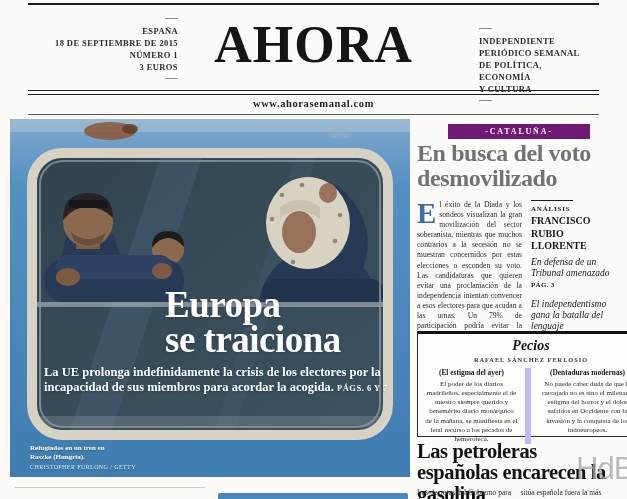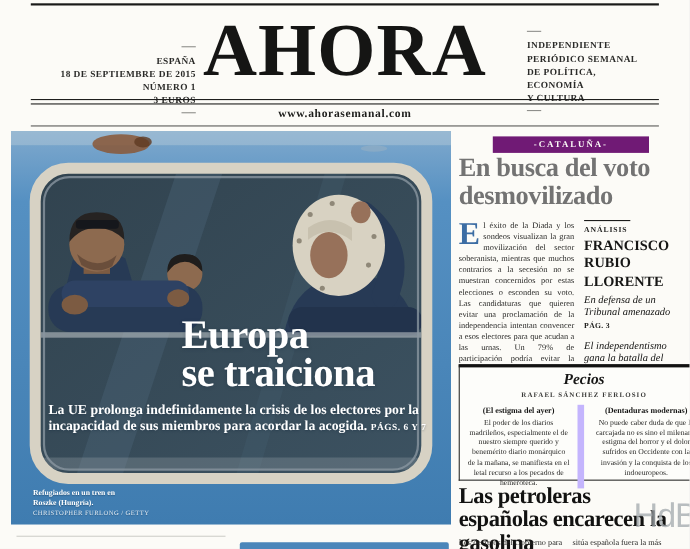--- a/index.html
+++ b/index.html
@@ -2,25 +2,25 @@
 <html lang="es"><head>
 <meta charset="utf-8">
 <style>
   html,body{margin:0;padding:0;}
   body{background:#e8e8e8;font-family:"Liberation Serif", serif;}
   .page{position:relative;width:627px;height:499px;background:#fcfbf7;overflow:hidden;margin:0 auto;color:#1d1d1b;}
 
   
   .rule-top{position:absolute;left:28px;right:28px;top:3px;height:2px;background:#1a1a19;}
   .mast-col{position:absolute;font-size:8.5px;font-weight:bold;letter-spacing:.4px;line-height:12px;color:#2b2b29;}
-  .mast-left{left:40px;width:138px;top:37px;text-align:right;}
+  .mast-left{left:40px;width:138px;top:13px;text-align:right;}
   .mast-right{left:479px;width:135px;top:23px;text-align:left;}
   .dash{display:inline-block;width:13px;height:1px;background:#8f8f8c;vertical-align:middle;}
   .mast-left .dash{margin-bottom:3px;} .mast-right .dash{margin-bottom:3px;}
-  .mast-title{position:absolute;left:0;right:0;top:8px;text-align:center;font-size:68px;line-height:74px;font-weight:bold;letter-spacing:1px;color:#151514;}
+  .mast-title{position:absolute;left:0;right:0;top:8px;text-align:center;font-size:52px;line-height:74px;font-weight:bold;letter-spacing:1px;color:#151514;}
   .rule-double{position:absolute;left:28px;right:28px;top:90px;height:3px;border-top:1px solid #1e1e1d;border-bottom:1px solid #1e1e1d;}
   .mast-url{position:absolute;left:0;right:0;top:98px;text-align:center;font-size:10.5px;font-weight:bold;letter-spacing:.6px;color:#1d1d1b;}
   .rule-url{position:absolute;left:28px;right:28px;top:114px;height:1px;background:#5a5a58;}
 
   
   .photo{position:absolute;left:10px;top:119px;width:400px;height:251px;}
   .photo svg{position:absolute;left:0;top:0;}
   .photo-headline{position:absolute;left:155px;top:168px;color:#fff;font-weight:bold;font-size:37px;line-height:.95;letter-spacing:-.5px;text-shadow:0 1px 3px rgba(20,40,60,.35);}
   .photo-subhead{position:absolute;left:34px;top:246px;width:348px;color:#fff;font-weight:bold;font-size:12.5px;line-height:1.2;text-shadow:0 1px 2px rgba(20,40,60,.4);}
   .photo-subhead .pages{font-size:8.5px;letter-spacing:.5px;}
@@ -29,21 +29,21 @@
 
   
   .kicker{position:absolute;left:448px;top:124px;width:142px;height:15px;background:#701a75;color:#fbfaf7;font-size:8px;font-weight:bold;letter-spacing:1.8px;line-height:15px;text-align:center;}
   .cat-headline{position:absolute;left:417px;top:141px;width:200px;font-size:24px;font-weight:bold;line-height:1.04;letter-spacing:-.4px;color:#737373;}
   .cat-body{position:absolute;left:417px;top:200px;width:105px;font-size:7.6px;line-height:1.33;text-align:justify;color:#2a2a28;}
   .dropcap{float:left;font-size:29px;line-height:25px;font-weight:bold;color:#3c6da4;margin:1px 3px 0 0;}
   .pageref{font-weight:bold;font-size:7px;letter-spacing:.3px;}
   .analysis{position:absolute;left:531px;top:200px;width:83px;}
   .an-rule{width:42px;height:1px;background:#1c1c1b;margin-bottom:4px;}
   .an-label{font-size:7px;font-weight:bold;letter-spacing:.8px;color:#1c1c1b;}
-  .an-author{font-size:13px;font-weight:bold;line-height:1.25;margin-top:2px;color:#161615;}
+  .an-author{font-size:10px;font-weight:bold;line-height:1.25;margin-top:2px;color:#161615;}
   .an-title{font-size:9.5px;font-style:italic;line-height:1.18;margin-top:4px;color:#161615;}
   .an-page{font-size:7px;font-weight:bold;margin-top:2px;letter-spacing:.3px;}
   .an-gap{height:6px;}
 
   
   .pecios{position:absolute;left:417px;top:331px;width:228px;height:106px;box-sizing:border-box;border:1px solid #2c2c2a;border-top:3px solid #121211;background:#fdfdfa;}
   .pecios-title{text-align:center;font-size:14px;font-weight:bold;font-style:italic;margin-top:4px;color:#161615;}
   .pecios-author{text-align:center;font-size:6.3px;font-weight:bold;letter-spacing:1px;margin-top:2px;color:#3b3b39;}
   .pecios-cols{display:flex;margin-top:5px;}
   .pecios-col{width:50%;box-sizing:border-box;padding:0 7px;text-align:center;font-size:7px;line-height:1.32;color:#2a2a28;}

